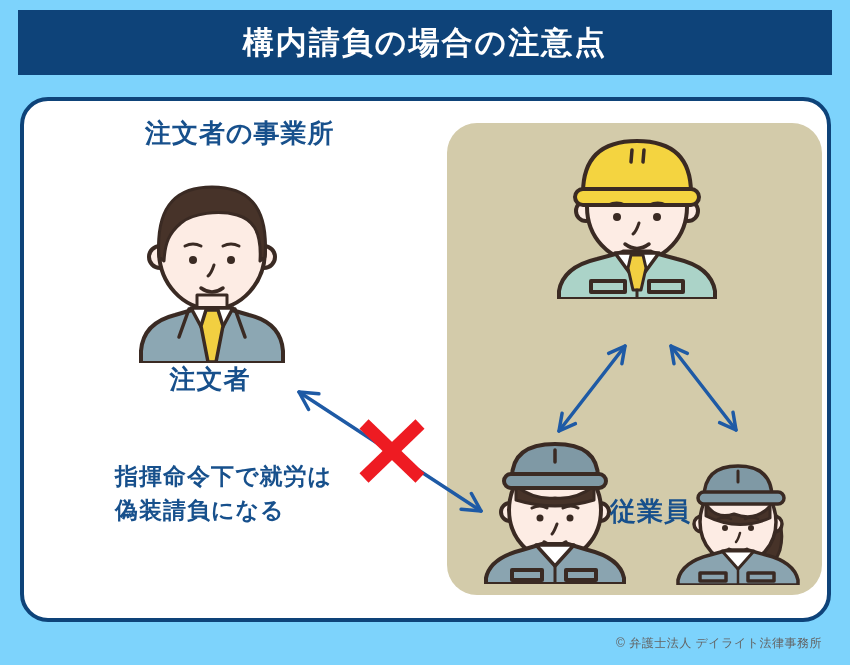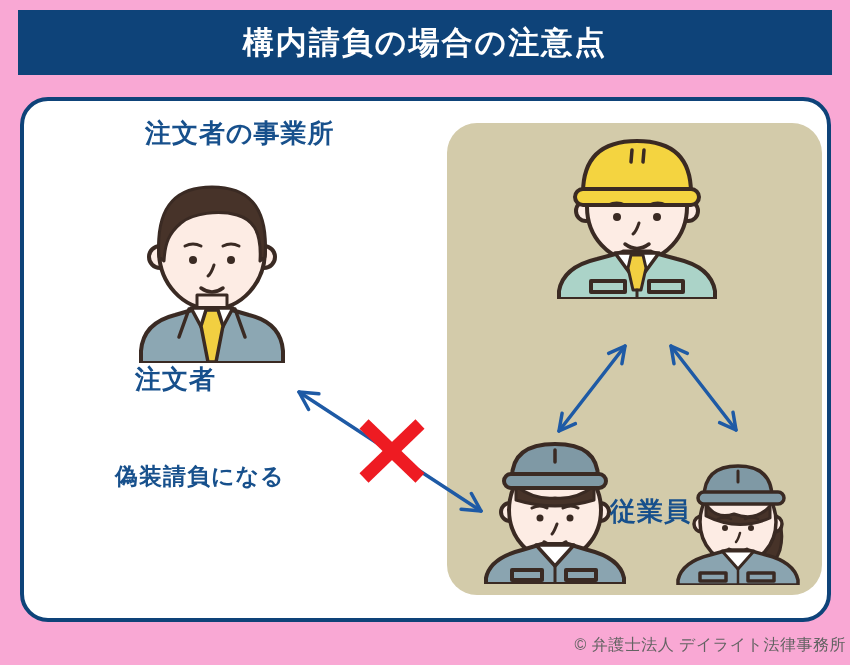--- a/index.html
+++ b/index.html
@@ -1,19 +1,19 @@
 <!DOCTYPE html>
 <html><head>
 <meta charset="utf-8">
 <style>
   html,body{margin:0;padding:0;background:#ffffff;}
   .stage{
     position:relative;width:850px;height:665px;overflow:hidden;
     font-family:"Liberation Sans","DejaVu Sans",sans-serif;
-    background:#f9a8d4;
+    background:#7dd3fc;
   }
   .banner{
     position:absolute;left:18px;top:10px;width:814px;height:65px;
     background:#0e4379;display:flex;align-items:center;justify-content:center;
   }
   .banner span{
     color:#ffffff;font-size:31px;font-weight:bold;letter-spacing:2px;
   }
   .panel{
     position:absolute;left:20px;top:97px;width:803px;height:517px;
@@ -21,35 +21,35 @@
   }
   .tan-box{
     position:absolute;left:447px;top:123px;width:375px;height:472px;
     background:#d3cbaa;border-radius:30px;
   }
   .lbl{
     position:absolute;color:#17508c;font-weight:bold;letter-spacing:1px;
     white-space:nowrap;
   }
   .orderer-site{left:124px;top:116px;font-size:26px;margin-left:21px;}
-  .orderer-name{left:135px;top:362px;width:150px;text-align:left;font-size:26px;}
+  .orderer-name{left:135px;top:362px;width:150px;text-align:center;font-size:26px;}
   .contractor-name{left:545px;top:297px;width:200px;text-align:center;font-size:26px;}
   .employees-name{left:598px;top:494px;width:105px;text-align:center;font-size:26px;}
   .warning{
     position:absolute;left:115px;top:459px;color:#17508c;font-weight:bold;
     font-size:23px;line-height:34px;letter-spacing:1px;
   }
   .figure{position:absolute;}
   .fig-orderer{left:133px;top:175px;}
   .fig-contractor{left:553px;top:131px;}
   .fig-emp-m{left:482px;top:432px;}
   .fig-emp-f{left:676px;top:456px;}
   .overlay{position:absolute;left:0;top:0;pointer-events:none;}
   .copyright{
-    position:absolute;right:4px;top:635px;color:#636363;font-size:16px;
+    position:absolute;right:28px;top:635px;color:#636363;font-size:12px;
     letter-spacing:0.5px;
   }
 </style>
 </head>
 <body>
 
 <div class="stage">
 
   <div class="banner">
     <span>構内請負の場合の注意点</span>
@@ -152,20 +152,21 @@
       <path d="M62,113 L62,129" fill="none" stroke-width="2.5"></path>
       <rect x="24" y="117" width="26" height="8" fill="#8aa4b0" stroke-width="3.5"></rect>
       <rect x="72" y="117" width="26" height="8" fill="#8aa4b0" stroke-width="3.5"></rect>
     </g>
   </svg>
 
   <div class="lbl orderer-site">注文者の事業所</div>
   <div class="lbl orderer-name">注文者</div>
   <div class="lbl employees-name">従業員</div>
   <div class="warning">
+    <div>指揮命令下で就労は</div>
     <div>偽装請負になる</div>
   </div>
 
   <svg class="overlay" width="850" height="665" viewBox="0 0 850 665">
     <g stroke="#1e5aa5" stroke-width="3.5" fill="none" stroke-linecap="round" stroke-linejoin="round">
       <g>
         <line x1="625" y1="346" x2="559" y2="431"></line>
         <polyline points="608.6,353.4 625,346 621.9,363.7"></polyline>
         <polyline points="575.4,423.6 559,431 562.1,413.3"></polyline>
       </g>

